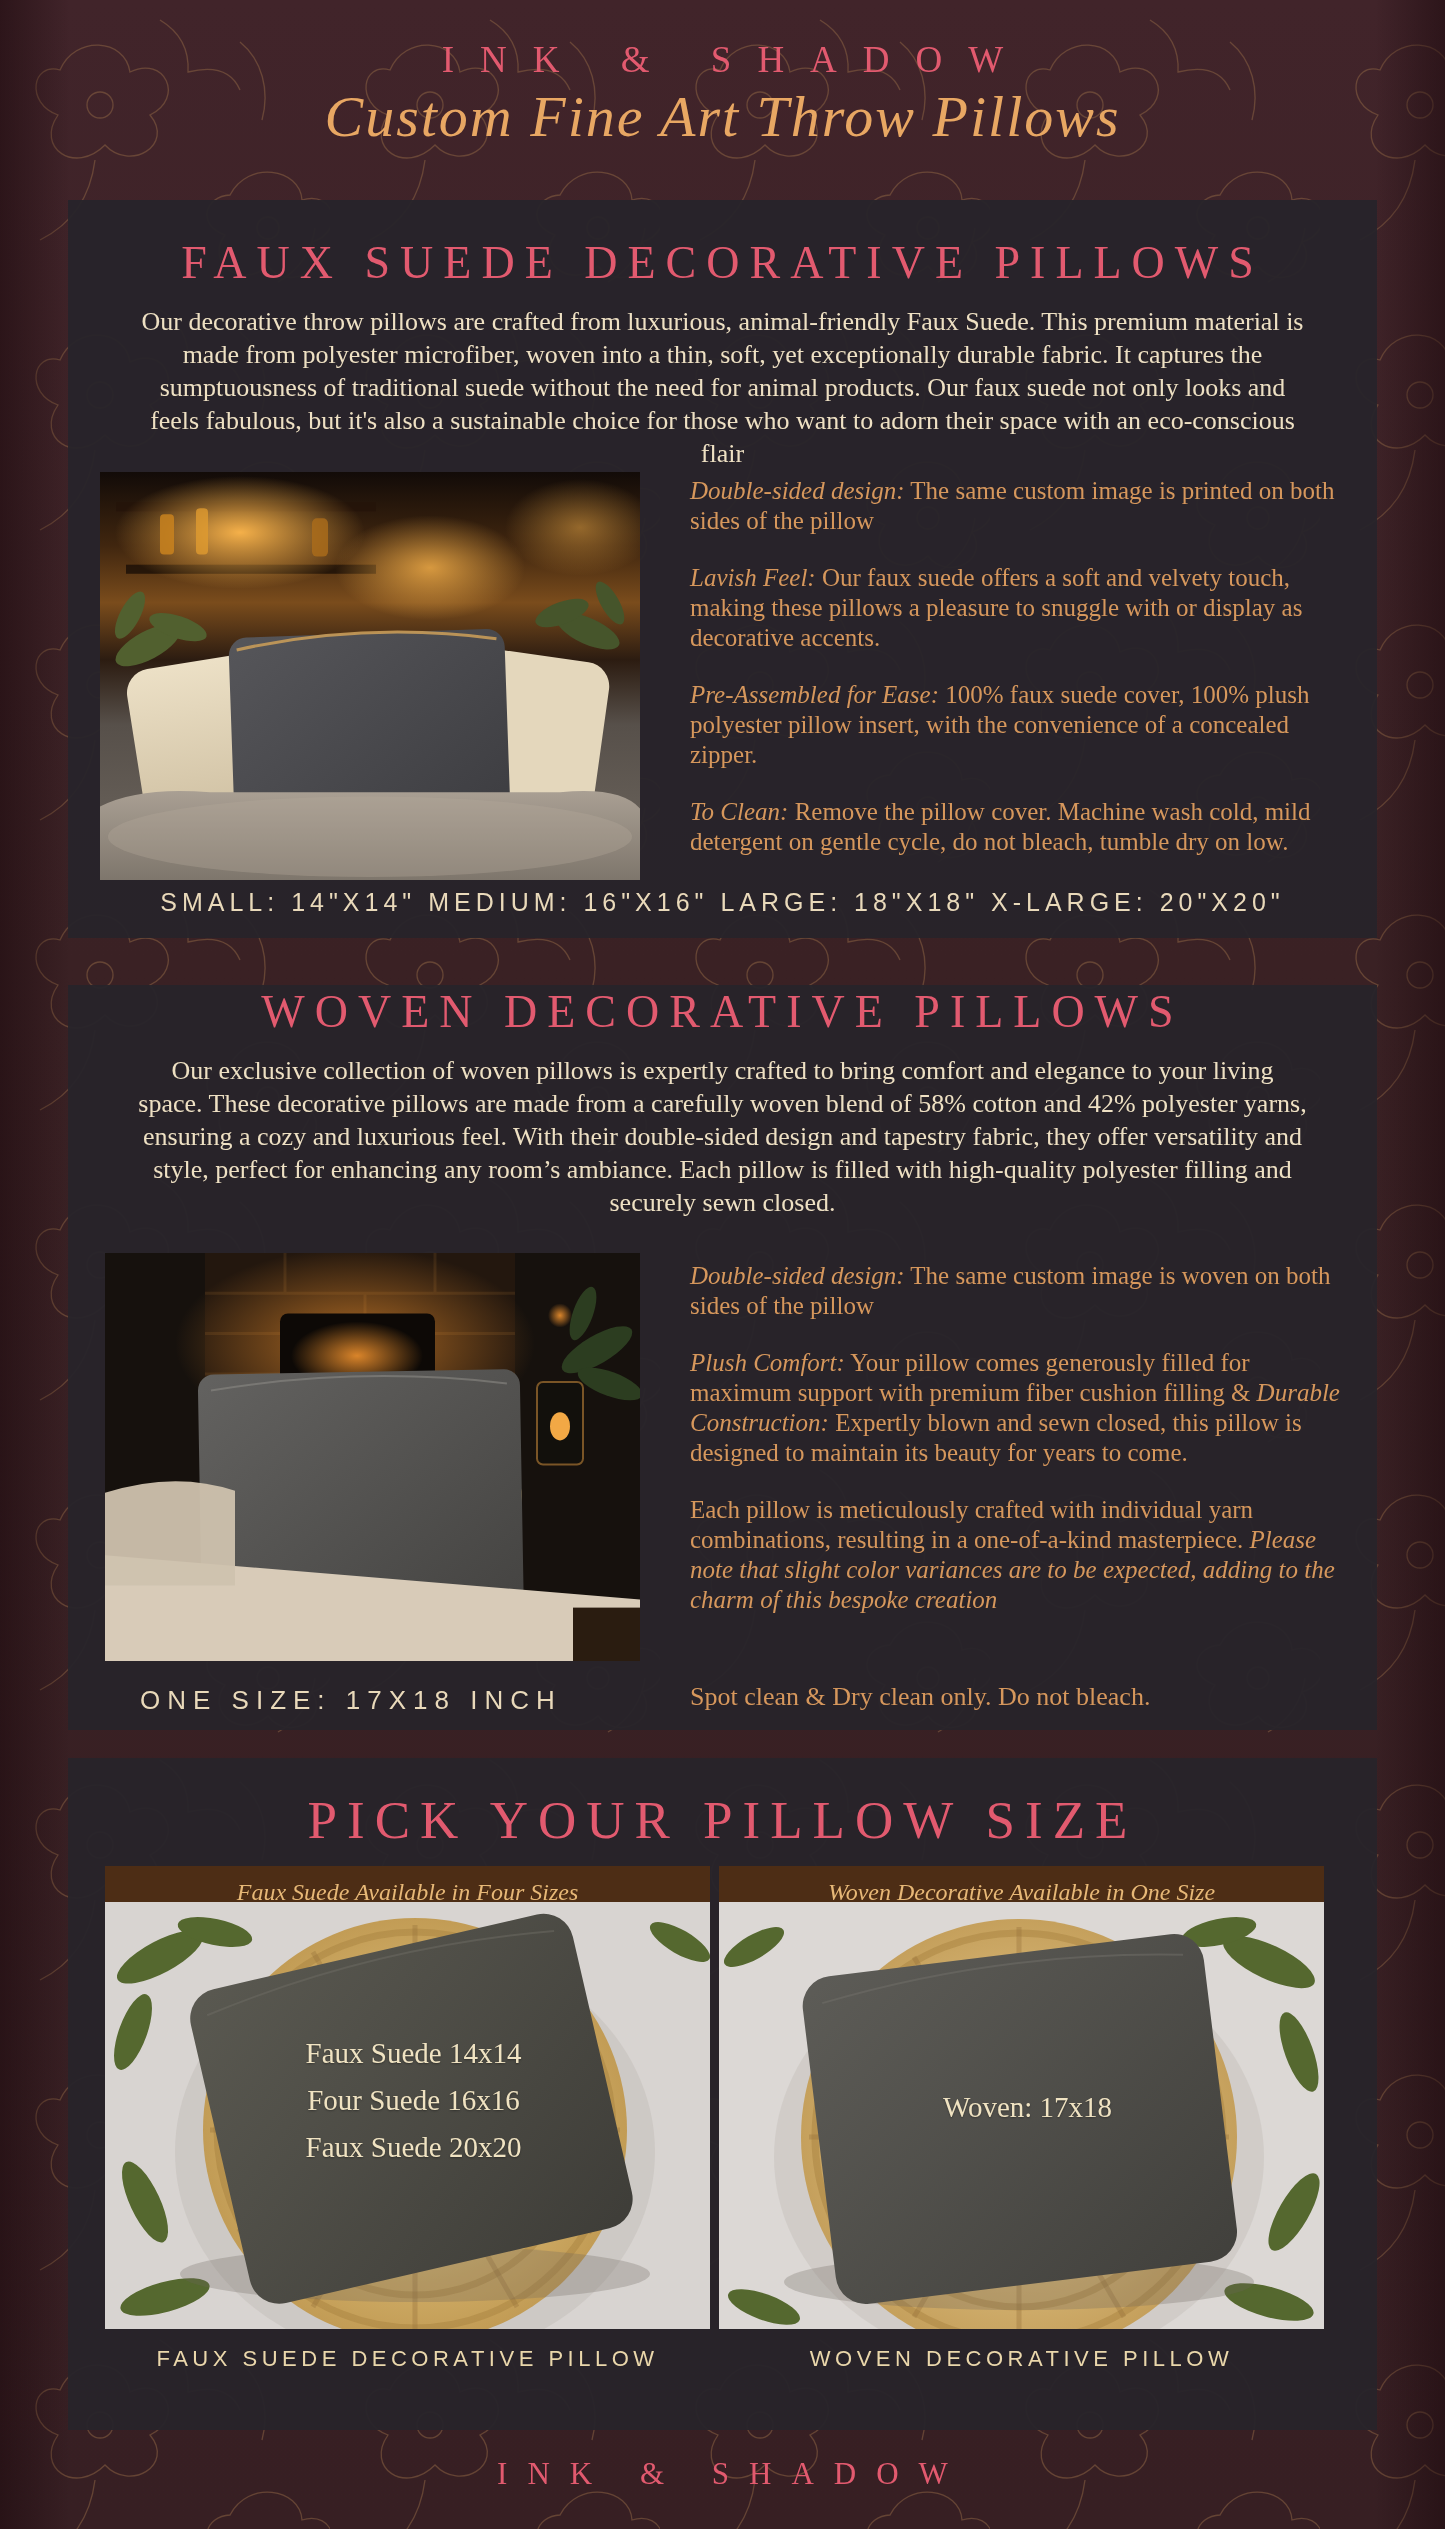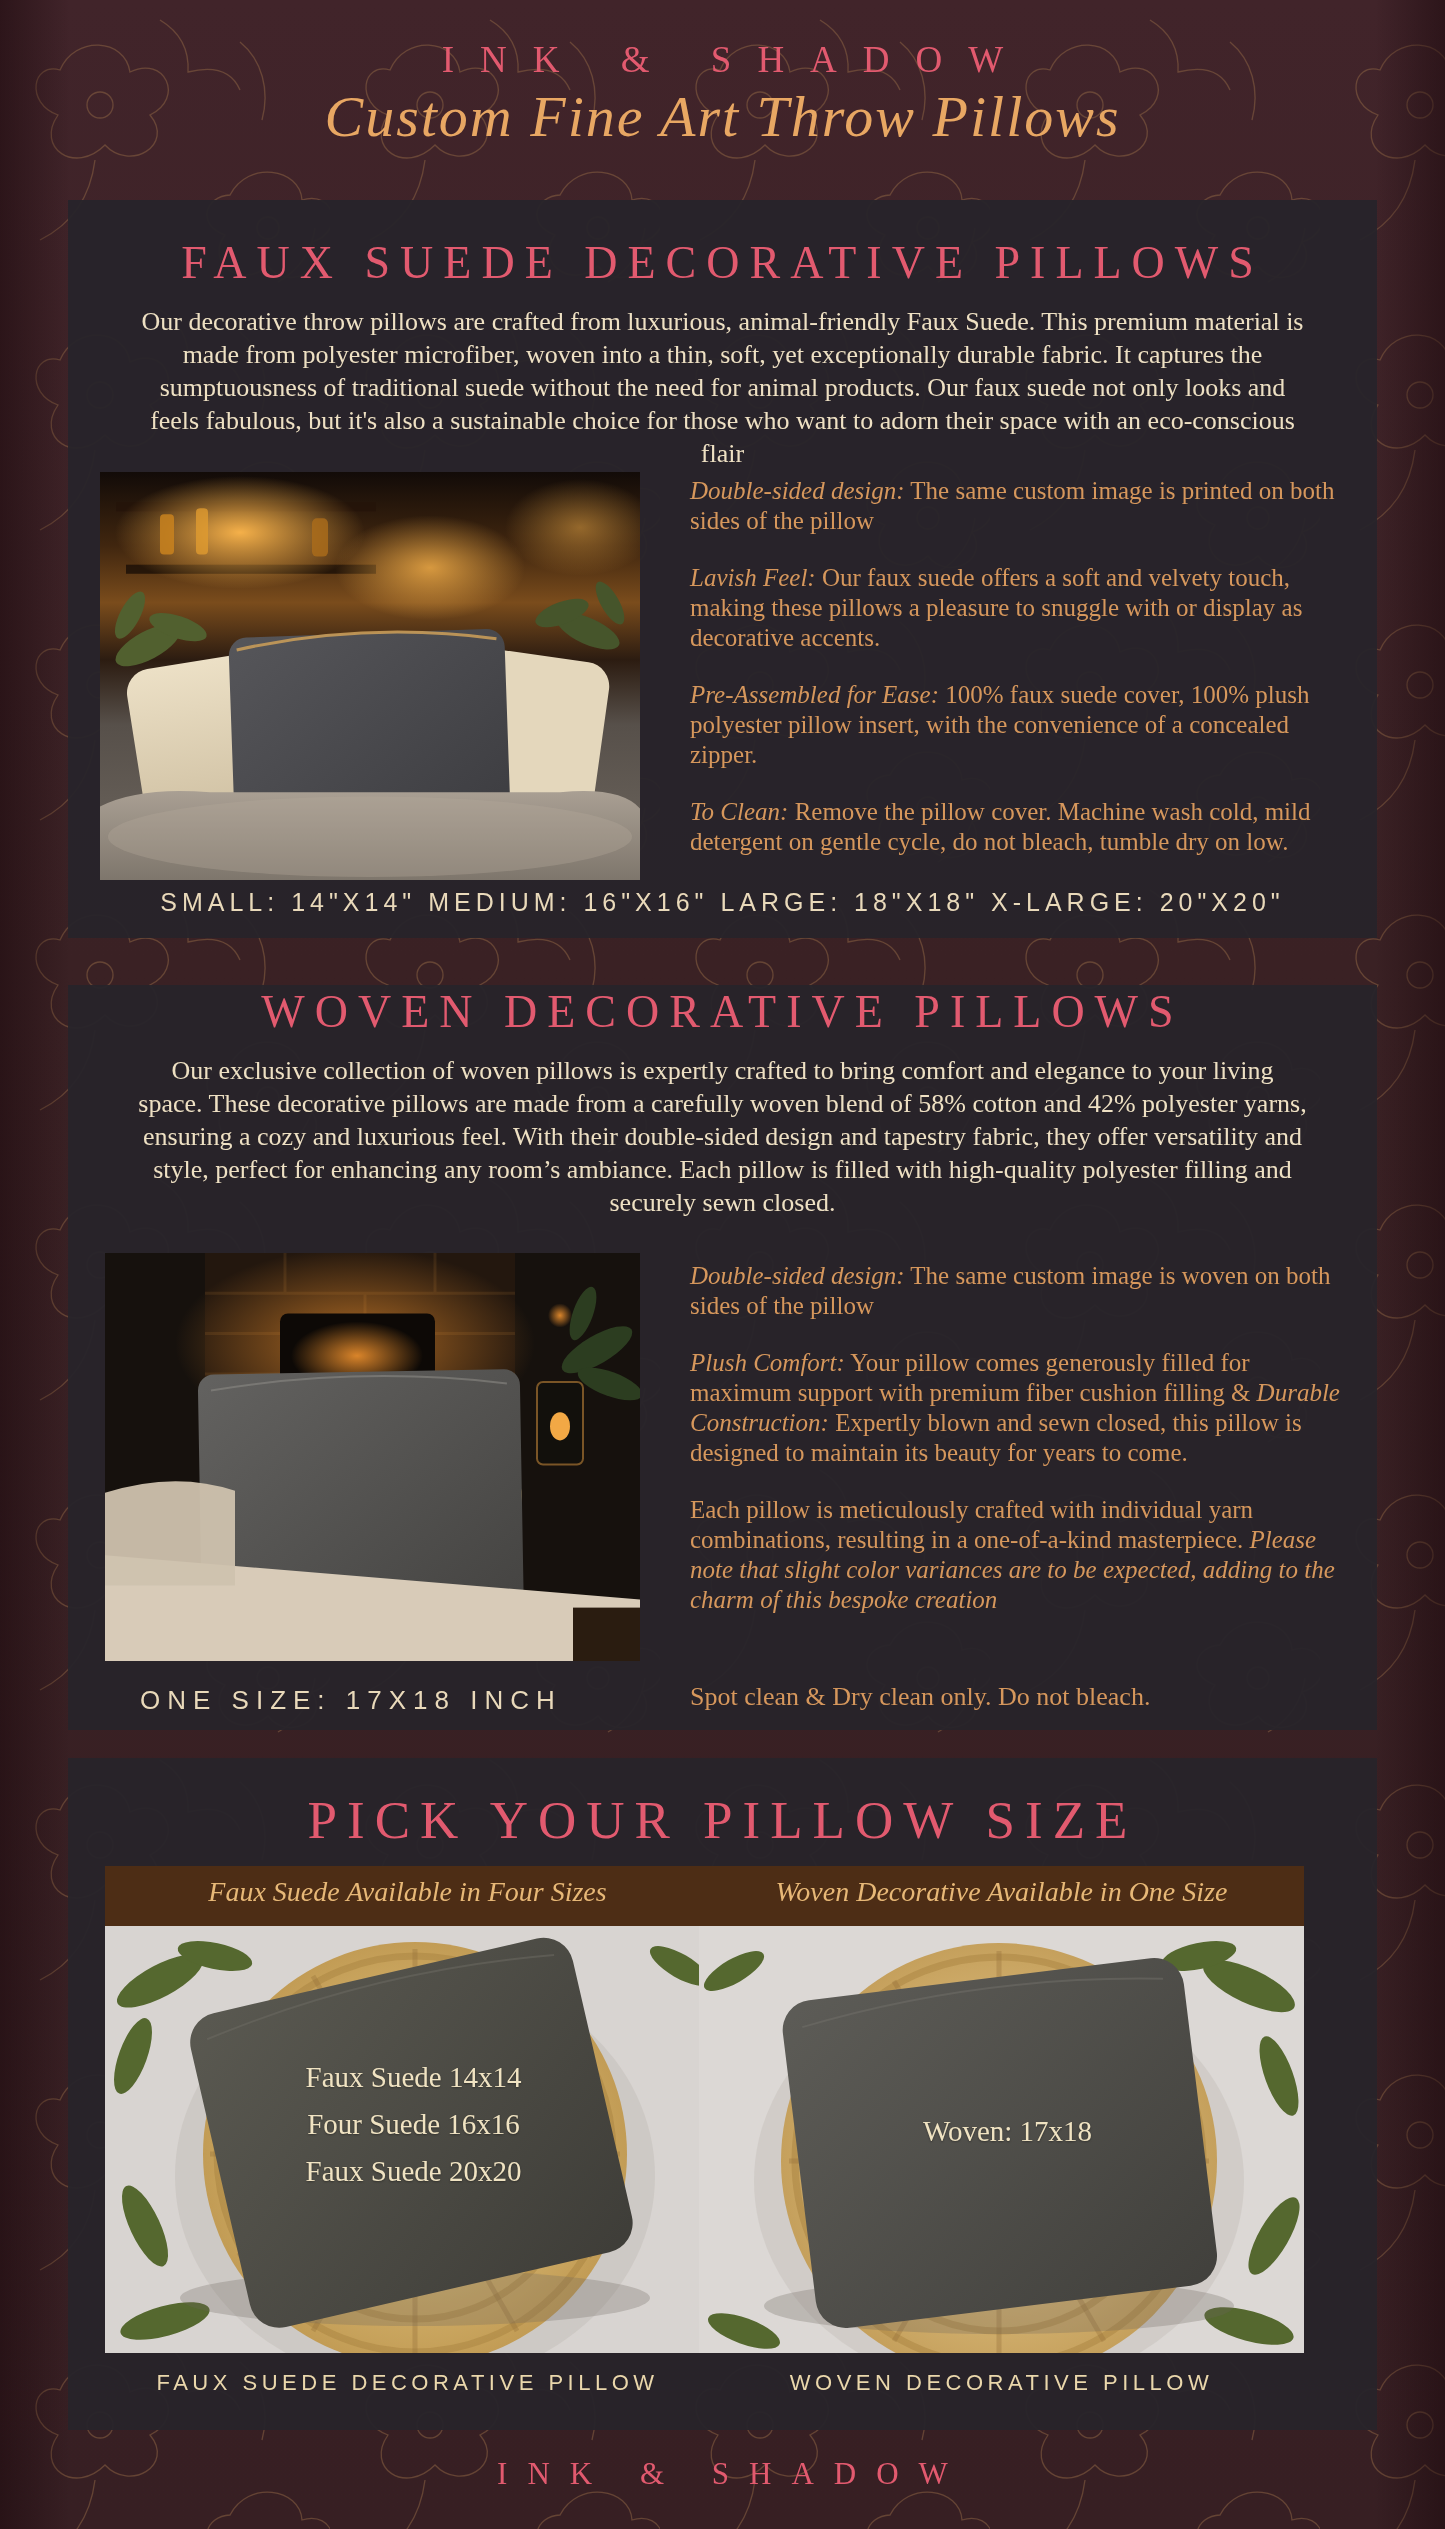--- a/index.html
+++ b/index.html
@@ -34,23 +34,23 @@
   .panel-2 h2{}
   .photo-2{left:37px;top:268px;width:535px;height:408px;}
   .features-2{left:622px;top:276px;width:665px;}
   .one-size-line{position:absolute;left:72px;top:700px;font-family:"Liberation Sans",sans-serif;
         font-size:26px;letter-spacing:7px;color:#e9d9ba;}
   .care-line{position:absolute;left:622px;top:697px;font-size:26px;color:#d6975c;}
   .panel-3{top:1758px;height:672px;}
   .panel-3 h2{padding-top:32px;font-size:53px;}
   .pick-col{position:absolute;top:108px;width:605px;}
   .pick-left{left:37px;}
-  .pick-right{left:631px;}
-  .pick-bar{height:60px;line-height:52px;background:#4d2d15;text-align:center;
-        font-style:italic;font-size:28px;color:#e7b877;}
+  .pick-right{left:651px;}
+  .pick-bar{height:36px;line-height:52px;background:#4d2d15;text-align:center;
+        font-style:italic;font-size:24px;color:#e7b877;}
   .pick-photo{position:relative;width:605px;height:427px;overflow:hidden;background:#d8d4d1;}
   .overlay-lines{position:absolute;left:0;right:0;top:128px;text-align:center;
         color:#f0e3c2;font-size:29px;line-height:47px;text-shadow:0 1px 2px rgba(0,0,0,.35);padding-left:12px;}
   .pick-right .overlay-lines{top:182px;}
   .pick-caption{margin-top:17px;text-align:center;font-family:"Liberation Sans",sans-serif;
         font-size:22px;letter-spacing:4.5px;color:#ead7ab;}
   .brand-footer{position:absolute;top:2456px;left:0;right:0;text-align:center;
         font-size:31px;letter-spacing:20px;text-indent:20px;color:#e25a6f;}
 </style>
 </head>

